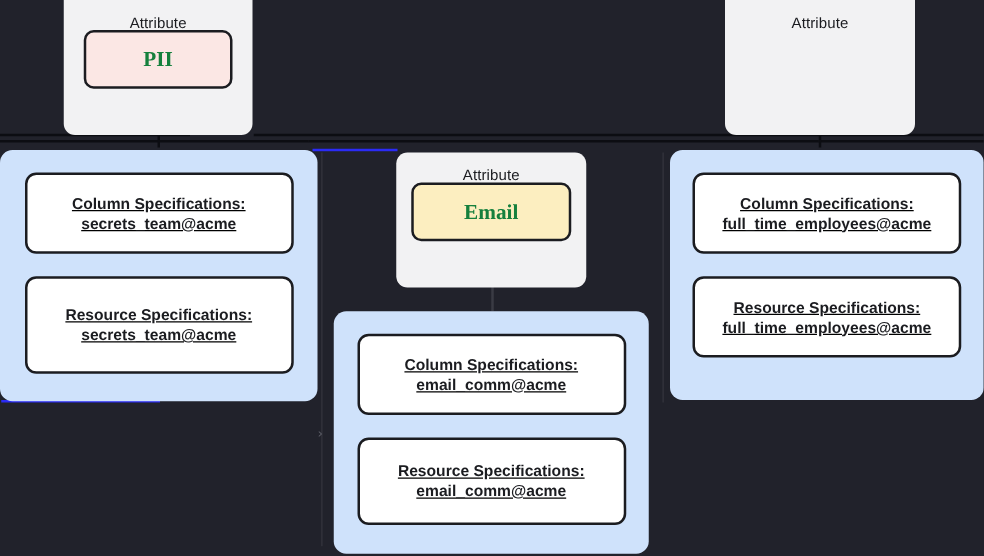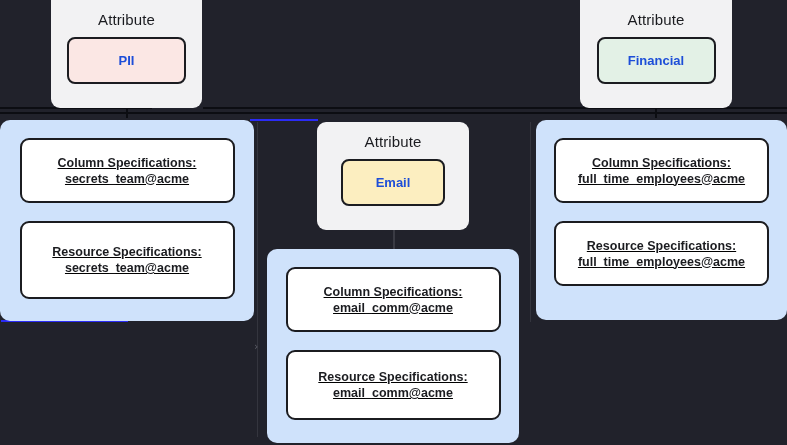--- a/index.html
+++ b/index.html
@@ -41,38 +41,39 @@
     position: absolute;
     background: #f2f2f3;
     border-radius: 9px;
     box-sizing: border-box;
     display: flex;
     flex-direction: column;
     align-items: center;
     z-index: 6;
   }
   .attr-card-title {
-    font-size: 15px;
+    font-size: 12px;
     color: #1b1c20;
     line-height: 1;
     padding-top: 12px;
-    padding-bottom: 10px;
+    padding-bottom: 0;
     letter-spacing: 0.1px;
   }
   .attr-chip {
     box-sizing: border-box;
     border: 2.5px solid #1b1c20;
     border-radius: 8px;
-    font-size: 13px;
+    font-size: 17px;
     font-weight: bold;
-    color: #1d4ed8;
+    color: #15803d;
     display: flex;
     align-items: center;
     justify-content: center;
     text-align: center;
+    font-family: Liberation Serif, serif;
   }
 
   
   .spec-panel {
     position: absolute;
     background: #cfe2fb;
     border-radius: 10px;
     box-sizing: border-box;
     display: flex;
     flex-direction: column;
@@ -135,21 +136,20 @@
 
   <div class="chevron" style="left:254px; top:341px;">›</div>
 
   <div class="attr-card" style="left:51px; top:0px; width:151px; height:108px; border-radius:0 0 9px 9px;">
     <div class="attr-card-title">Attribute</div>
     <div class="attr-chip" style="width:119px; height:47px; background:#fbe7e4;">PII</div>
   </div>
 
   <div class="attr-card" style="left:580px; top:0px; width:152px; height:108px; border-radius:0 0 9px 9px;">
     <div class="attr-card-title">Attribute</div>
-    <div class="attr-chip" style="width:119px; height:47px; background:#e3f1e6;">Financial</div>
   </div>
 
   <div class="spec-panel" style="left:0px; top:120px; width:254px; height:201px;">
     <div class="spec-box" style="width:215px; height:65px; margin-top:18px;">
       <span class="ln">Column Specifications:</span>
       <span class="ln">secrets_team@acme</span>
     </div>
     <div class="spec-box" style="width:215px; height:78px; margin-top:18px;">
       <span class="ln">Resource Specifications:</span>
       <span class="ln">secrets_team@acme</span>
@@ -162,21 +162,21 @@
       <span class="ln">full_time_employees@acme</span>
     </div>
     <div class="spec-box" style="width:215px; height:65px; margin-top:18px;">
       <span class="ln">Resource Specifications:</span>
       <span class="ln">full_time_employees@acme</span>
     </div>
   </div>
 
   <div class="attr-card" style="left:317px; top:122px; width:152px; height:108px; border-radius:9px;">
     <div class="attr-card-title">Attribute</div>
-    <div class="attr-chip" style="width:104px; height:47px; background:#fceec0;">Email</div>
+    <div class="attr-chip" style="width:128px; height:47px; background:#fceec0;">Email</div>
   </div>
 
   <div class="spec-panel" style="left:267px; top:249px; width:252px; height:194px;">
     <div class="spec-box" style="width:215px; height:65px; margin-top:18px;">
       <span class="ln">Column Specifications:</span>
       <span class="ln">email_comm@acme</span>
     </div>
     <div class="spec-box" style="width:215px; height:70px; margin-top:18px;">
       <span class="ln">Resource Specifications:</span>
       <span class="ln">email_comm@acme</span>

